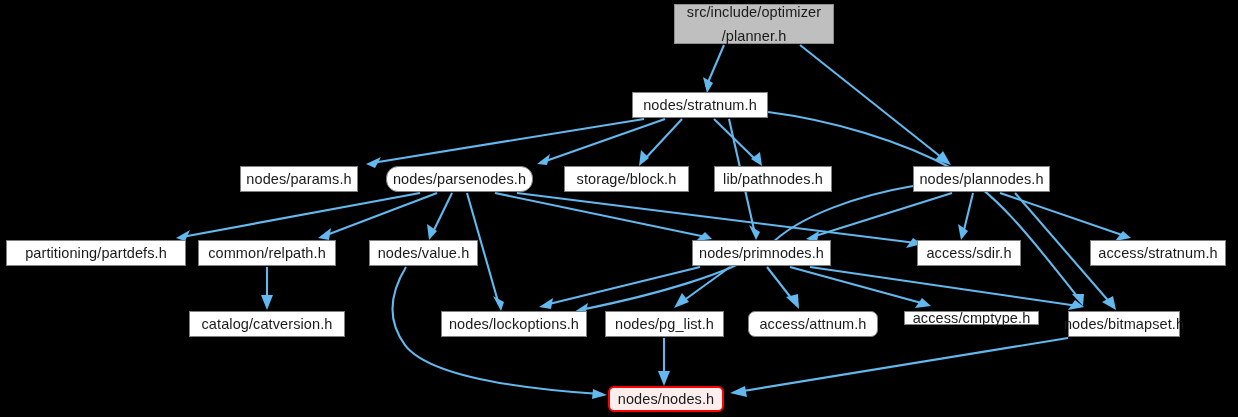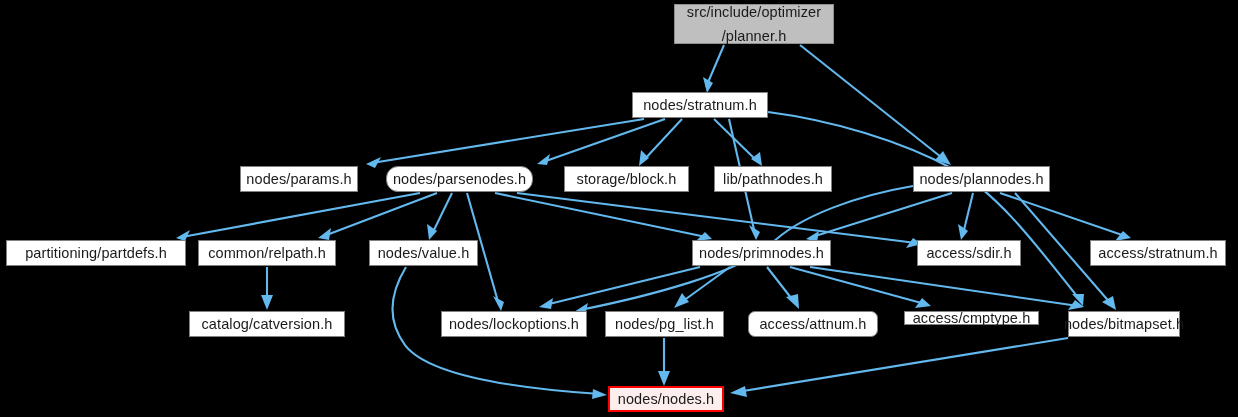--- a/index.html
+++ b/index.html
@@ -129,15 +129,15 @@
       <div class="node-box" style="left: 369px; top: 240px; width: 109px; height: 26px;">nodes/value.h</div>
       <div class="node-box" style="left: 692px; top: 240px; width: 139px; height: 26px;">nodes/primnodes.h</div>
       <div class="node-box" style="left: 917px; top: 240px; width: 104px; height: 26px;">access/sdir.h</div>
       <div class="node-box" style="left: 1090px; top: 240px; width: 136px; height: 26px;">access/stratnum.h</div>
       <div class="node-box" style="left: 189px; top: 311px; width: 156px; height: 26px;">catalog/catversion.h</div>
       <div class="node-box" style="left: 433px; top: 311px; width: 146px; height: 26px; margin-left: 8px;">nodes/lockoptions.h</div>
       <div class="node-box" style="left: 605px; top: 311px; width: 119px; height: 26px;">nodes/pg_list.h</div>
       <div class="node-box" style="left: 748px; top: 311px; width: 130px; height: 26px; border-radius: 7px;">access/attnum.h</div>
       <div class="node-box" style="left: 904px; top: 311px; width: 135px; height: 14px;">access/cmptype.h</div>
       <div class="node-box" style="left: 1068px; top: 311px; width: 112px; height: 26px;">nodes/bitmapset.h</div>
-      <div class="node-box highlight" style="left: 608px; top: 386px; width: 116px; height: 26px;">nodes/nodes.h</div>
+      <div class="node-box highlight" style="left: 608px; top: 386px; width: 116px; height: 26px; border-radius: 6px;">nodes/nodes.h</div>
     </div>
 </div>
 
 </body></html>

